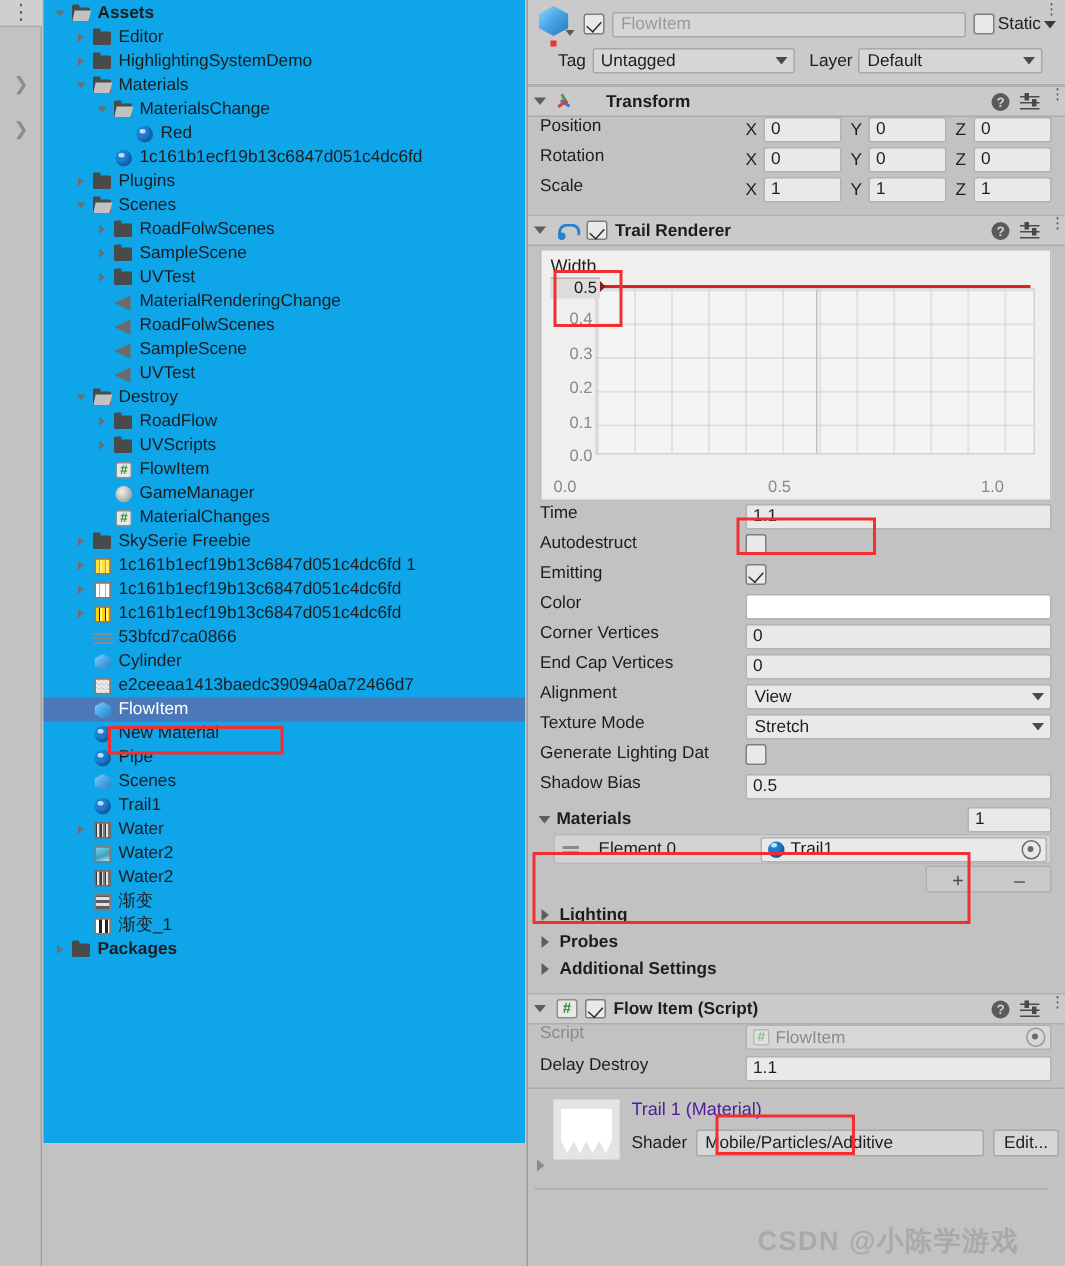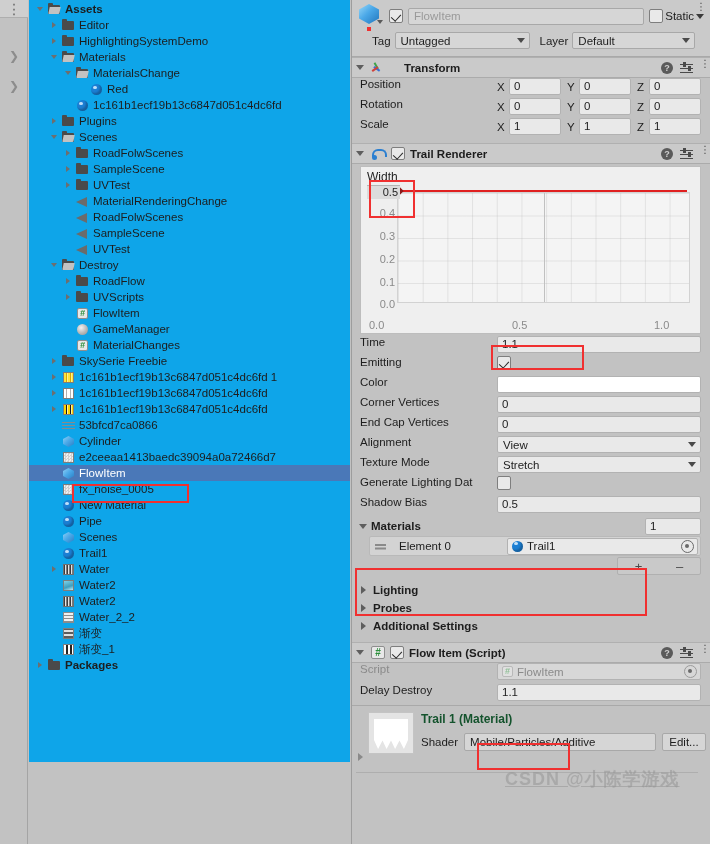--- a/index.html
+++ b/index.html
@@ -397,21 +397,21 @@
   .mp-inner{ display:flex; gap:7px; align-items:flex-start; padding-left:12px;}
   .mp-thumb{
     width:46px;height:42px;background:#e4e4e4;border:1px solid #c4c4c4;flex:0 0 46px;
     position:relative; overflow:hidden;
   }
   .mp-thumb::after{
     content:"";position:absolute;left:5px;top:6px;right:5px;bottom:4px;background:#ffffff;
     clip-path: polygon(0 0,100% 0,100% 70%,88% 100%,75% 72%,62% 100%,50% 72%,37% 100%,25% 72%,12% 100%,0 70%);
   }
   .mp-right{ flex:1 1 auto; }
-  .mp-title{ font-size:12px;color:#14532d; margin-bottom:7px;font-weight:bold;}
+  .mp-title{ font-size:12px;color:#4c1d95; margin-bottom:7px;}
   .mp-shader{ display:flex;align-items:center;gap:6px;}
   .mp-shader .lbl2{ font-size:11.5px;color:#1d1d1d;}
   .mp-dd{
     flex:1 1 auto; height:18px;background:#d6d6d6;border:1px solid #a8a8a8;border-radius:2px;
     display:flex;align-items:center;padding:0 4px 0 5px;font-size:11.5px;color:#1d1d1d;
   }
   .mp-edit{
     width:44px;height:18px;background:#d6d6d6;border:1px solid #a8a8a8;border-radius:2px;
     font-size:11.5px;color:#1d1d1d;text-align:center;line-height:16px;flex:0 0 44px;
   }
@@ -424,23 +424,23 @@
   }
   .mat-sep{
     position:absolute;left:4px;right:12px;bottom:2px;height:1px;background:#aeaeae;
   }
 
   
   .redbox{ position:absolute; border:2.5px solid #f03030; pointer-events:none; }
 
   
   .watermark{
-    position:absolute; left:505px; top:767px; font-size:18px;
+    position:absolute; left:505px; top:815px; font-size:18px;
     color:rgba(150,150,150,.55); font-weight:bold; letter-spacing:1px;
-    white-space:nowrap; pointer-events:none;text-decoration:underline;
+    white-space:nowrap; pointer-events:none;
   }
 </style>
 </head>
 <body>
 
 <div id="root">
 
   <div class="edge-strip">
     <div class="edge-kebab">
         <span>⋮</span>
@@ -687,28 +687,20 @@
           <span style="display:inline-block;width:20px;flex:0 0 20px;"></span>
           <span class="foldspace"></span>
           <span class="ico ico-prefab">
             <i></i>
           </span>
           <span class="lbl">FlowItem</span>
         </div>
         <div class="row">
           <span style="display:inline-block;width:20px;flex:0 0 20px;"></span>
           <span class="foldspace"></span>
-          <span class="ico ico-tex ico-tex-noise">
-            <i></i>
-          </span>
-          <span class="lbl">fx_noise_0005</span>
-        </div>
-        <div class="row">
-          <span style="display:inline-block;width:20px;flex:0 0 20px;"></span>
-          <span class="foldspace"></span>
           <span class="ico ico-mat">
             <i></i>
           </span>
           <span class="lbl">New Material</span>
         </div>
         <div class="row">
           <span style="display:inline-block;width:20px;flex:0 0 20px;"></span>
           <span class="foldspace"></span>
           <span class="ico ico-mat">
             <i></i>
@@ -747,28 +739,20 @@
           </span>
           <span class="lbl">Water2</span>
         </div>
         <div class="row">
           <span style="display:inline-block;width:20px;flex:0 0 20px;"></span>
           <span class="foldspace"></span>
           <span class="ico ico-tex ico-tex-water">
             <i></i>
           </span>
           <span class="lbl">Water2</span>
-        </div>
-        <div class="row">
-          <span style="display:inline-block;width:20px;flex:0 0 20px;"></span>
-          <span class="foldspace"></span>
-          <span class="ico ico-tex ico-tex-w22">
-            <i></i>
-          </span>
-          <span class="lbl">Water_2_2</span>
         </div>
         <div class="row">
           <span style="display:inline-block;width:20px;flex:0 0 20px;"></span>
           <span class="foldspace"></span>
           <span class="ico ico-tex ico-tex-gray">
             <i></i>
           </span>
           <span class="lbl">渐变</span>
         </div>
         <div class="row">
@@ -893,20 +877,24 @@
       <div class="xtick" style="left:151px; top:152px;">0.5</div>
       <div class="xtick" style="left:293px; top:152px;">1.0</div>
       <div class="width-lbl">Width</div>
       <div class="width-field">0.5</div>
     </div>
 
     <div id="trail-props">
         <div class="prop">
           <div class="prop-lbl">Time</div>
           <span class="field" style="flex:1 1 auto;margin-right:9px;">1.1</span>
+        </div>
+        <div class="prop">
+          <div class="prop-lbl">Autodestruct</div>
+          <span class="chk"></span>
         </div>
         <div class="prop">
           <div class="prop-lbl">Emitting</div>
           <span class="chk on"></span>
         </div>
         <div class="prop">
           <div class="prop-lbl">Color</div>
           <span class="field white" style="flex:1 1 auto;margin-right:9px;"></span>
         </div>
         <div class="prop">

